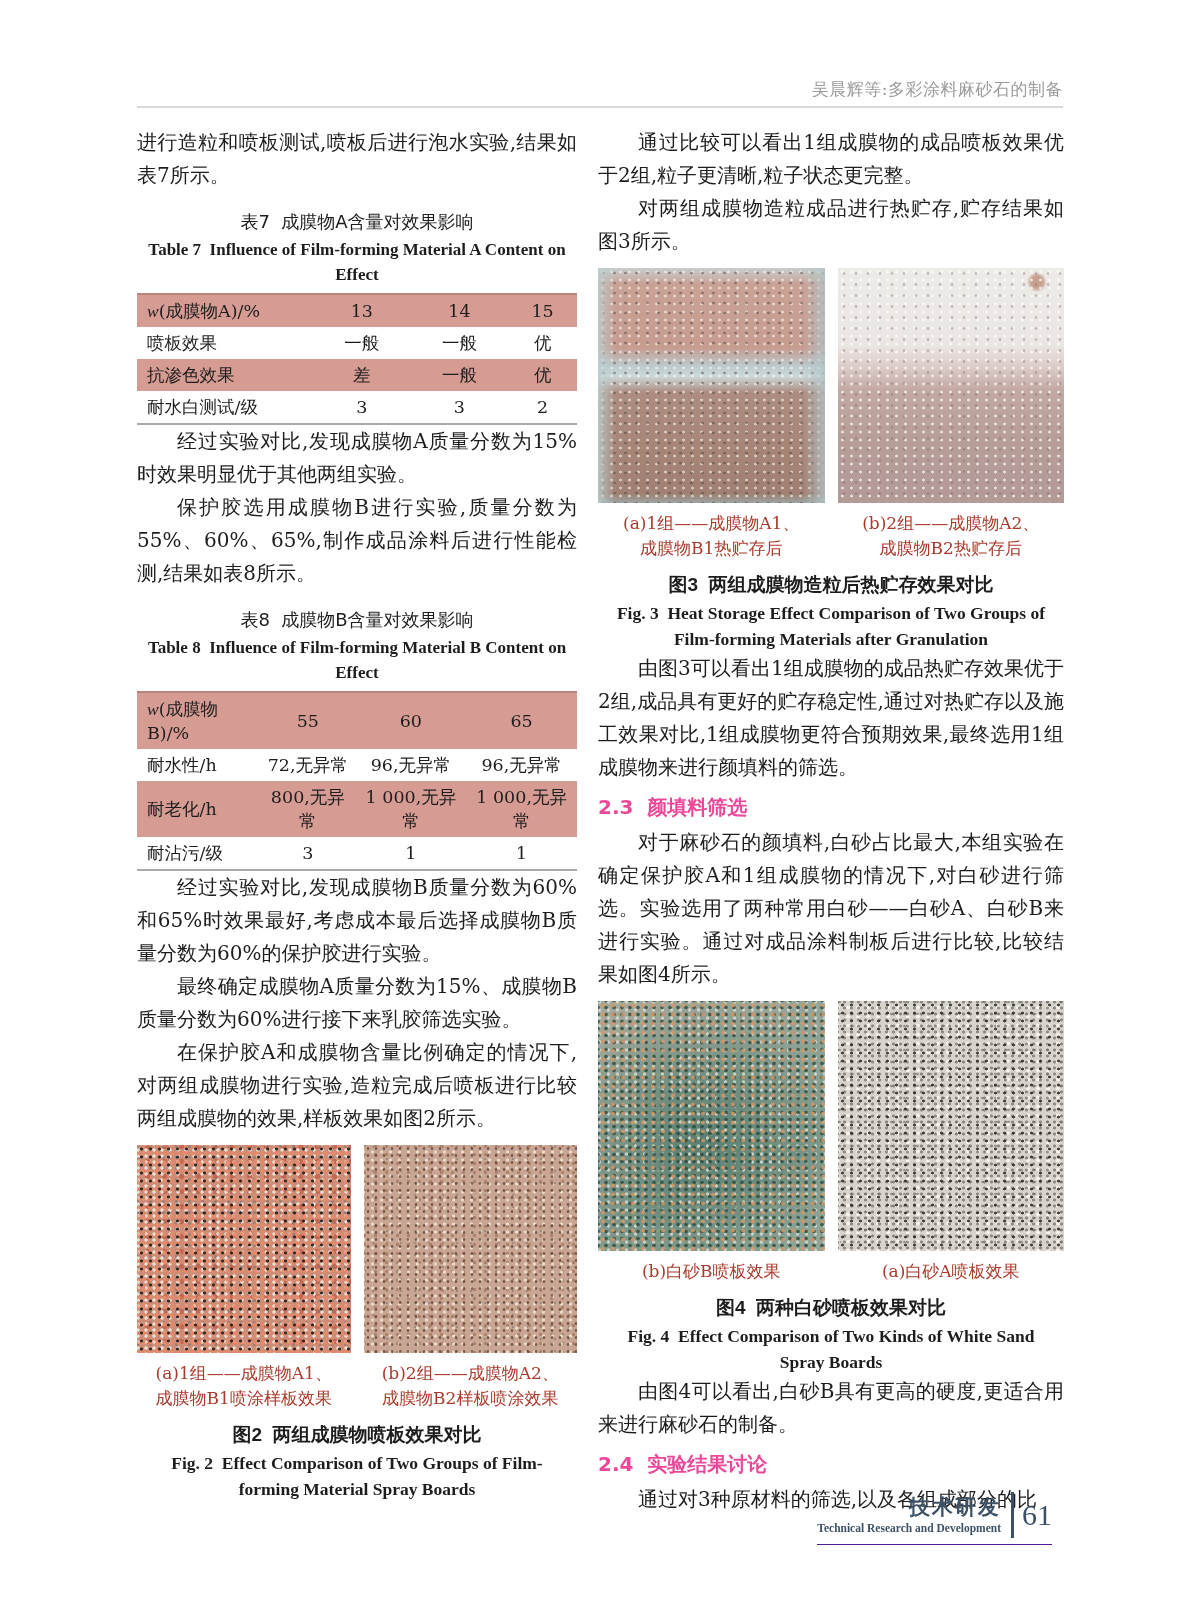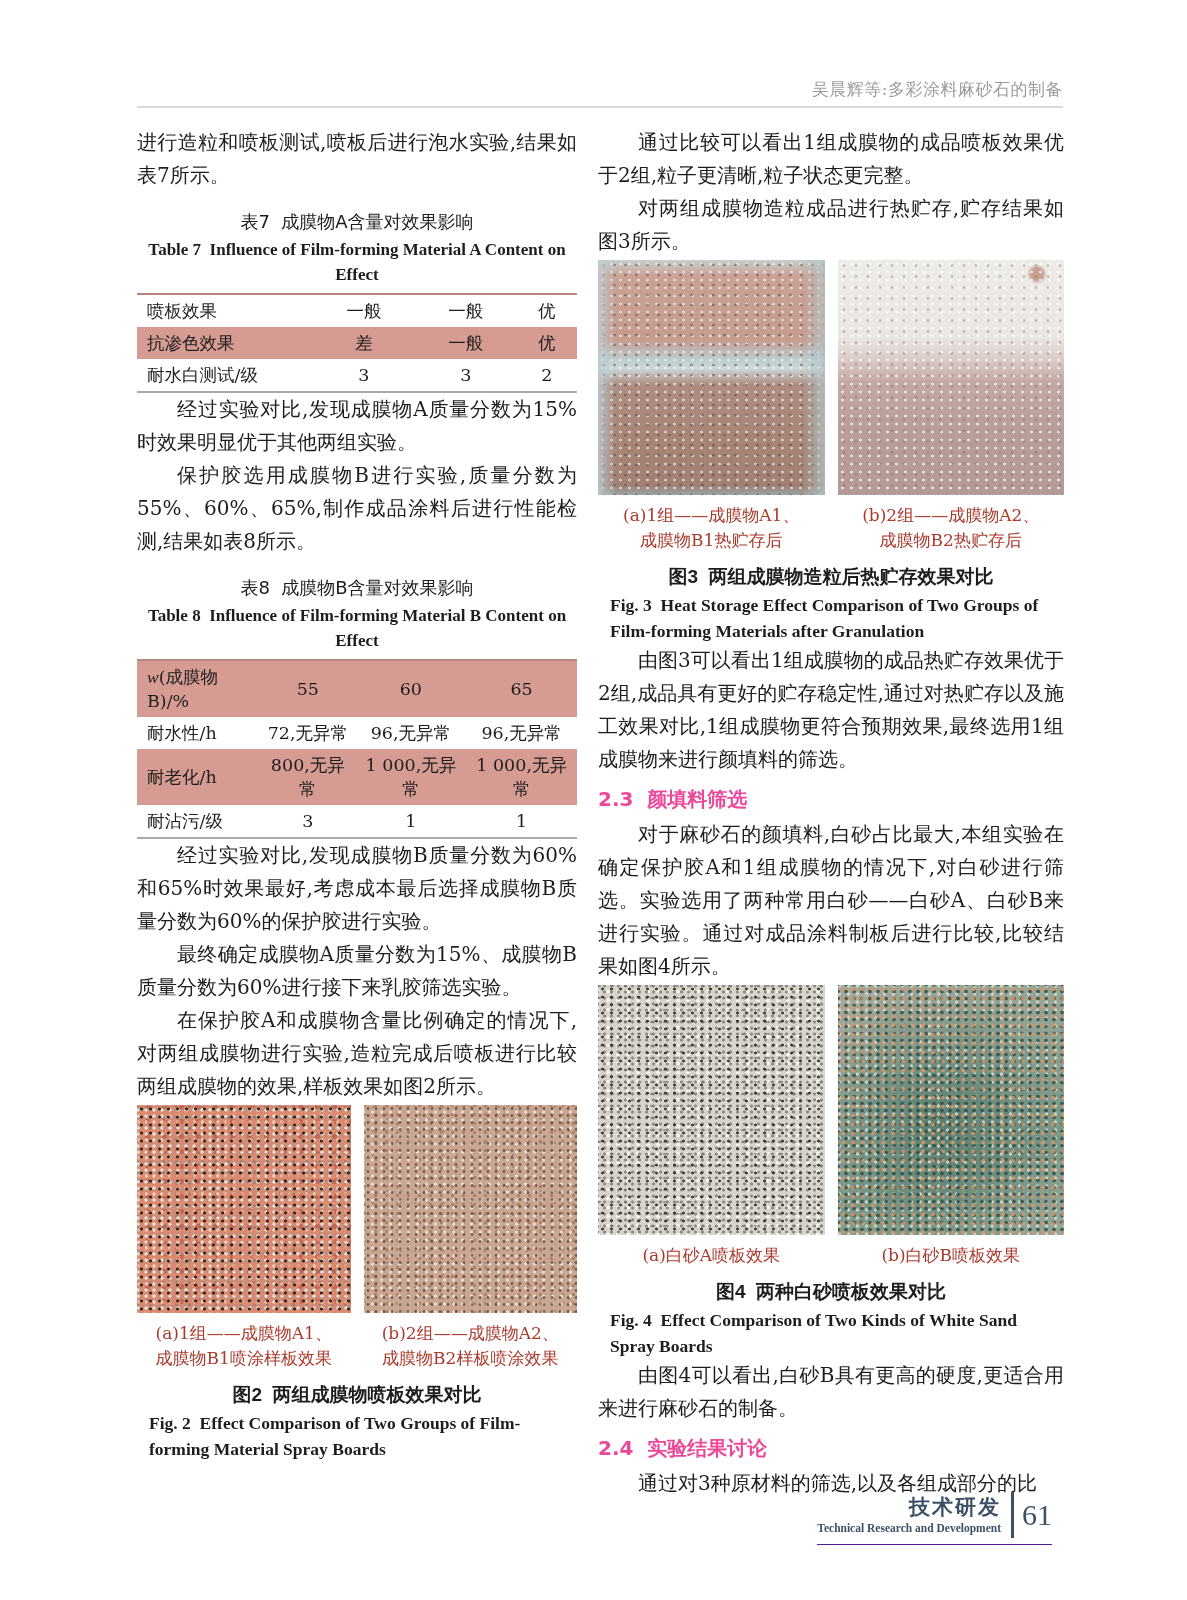--- a/index.html
+++ b/index.html
@@ -39,34 +39,34 @@
   }
   table.dtable td{padding:4px 4px;text-align:center;line-height:24px;}
   table.dtable td.lbl{text-align:left;padding-left:10px;}
   tr.band{background:#d69c94;}
   .var{font-style:italic;font-family:"Liberation Serif",serif;}
   table.t7 td.lbl{width:40%;}
   table.t8 td.lbl{width:28%;margin-top:34px;}
   .after-table{margin-top:24px;}
   .gap-top{margin-top:14px;}
   
-  .fig-row{display:flex;gap:13px;margin-top:2px;}
+  .fig-row{display:flex;gap:13px;margin-top:10px;}
   .fig-half{flex:1;}
   .fig-img{width:100%;}
   .h208{height:208px;} .h235{height:235px;} .h250{height:250px;}
   .fig-cap{
     margin-top:8px;text-align:center;font-size:17px;line-height:25px;color:#a93a2c;
     font-family:"DejaVu Serif","Liberation Serif",serif;
   }
   .fig-title-zh{
     margin-top:10px;text-align:center;font-size:19px;font-weight:bold;line-height:27px;
     font-family:Liberation Sans, sans-serif;white-space:pre-wrap;
   }
   .fig-title-en{
-    font-size:17.5px;font-weight:bold;line-height:26px;margin:2px 12px 0 12px;
+    text-align:center;font-size:17.5px;font-weight:bold;line-height:26px;margin:2px 12px 0 12px;
     font-family:"Liberation Serif","DejaVu Serif",serif;white-space:pre-wrap;
   }
   .sec-head{
     margin:8px 0 4px 0;font-size:20px;font-weight:bold;color:#ec4899;line-height:30px;
     font-family:"DejaVu Sans","Liberation Sans",sans-serif;white-space:pre-wrap;
   }
   
   .g-red{
     background-color:#cf8d77;
     background-image:
@@ -154,20 +154,26 @@
   <div class="header-rule"></div>
 
   <div class="col col-left">
 
     <p class="body">进行造粒和喷板测试,喷板后进行泡水实验,结果如表7所示。</p>
 
     <div class="tbl-title-zh">表7  成膜物A含量对效果影响</div>
     <div class="tbl-title-en">Table 7  Influence of Film-forming Material A Content on Effect</div>
     <table class="dtable t7">
       <tbody>
+        <tr class="band">
+          <td class="lbl"><i class="var">w</i><span>(成膜物A)/%</span></td>
+          <td>13</td>
+          <td>14</td>
+          <td>15</td>
+        </tr>
         <tr>
           <td class="lbl">喷板效果</td>
           <td>一般</td>
           <td>一般</td>
           <td>优</td>
         </tr>
         <tr class="band">
           <td class="lbl">抗渗色效果</td>
           <td>差</td>
           <td>一般</td>
@@ -265,29 +271,29 @@
     <div class="fig-title-zh">图3  两组成膜物造粒后热贮存效果对比</div>
     <div class="fig-title-en">Fig. 3  Heat Storage Effect Comparison of Two Groups of Film-forming Materials after Granulation</div>
 
     <p class="body ind after-table">由图3可以看出1组成膜物的成品热贮存效果优于2组,成品具有更好的贮存稳定性,通过对热贮存以及施工效果对比,1组成膜物更符合预期效果,最终选用1组成膜物来进行颜填料的筛选。</p>
 
     <div class="sec-head">2.3  颜填料筛选</div>
     <p class="body ind">对于麻砂石的颜填料,白砂占比最大,本组实验在确定保护胶A和1组成膜物的情况下,对白砂进行筛选。实验选用了两种常用白砂——白砂A、白砂B来进行实验。通过对成品涂料制板后进行比较,比较结果如图4所示。</p>
 
     <div class="fig-row">
       <div class="fig-half">
+        <div class="fig-img h250 g-green"></div>
+        <div class="fig-cap">
+          <div>(b)白砂B喷板效果</div>
+        </div>
+      </div>
+      <div class="fig-half">
         <div class="fig-img h250 g-gray"></div>
         <div class="fig-cap">
           <div>(a)白砂A喷板效果</div>
-        </div>
-      </div>
-      <div class="fig-half">
-        <div class="fig-img h250 g-green"></div>
-        <div class="fig-cap">
-          <div>(b)白砂B喷板效果</div>
         </div>
       </div>
     </div>
     <div class="fig-title-zh">图4  两种白砂喷板效果对比</div>
     <div class="fig-title-en">Fig. 4  Effect Comparison of Two Kinds of White Sand Spray Boards</div>
 
     <p class="body ind gap-top">由图4可以看出,白砂B具有更高的硬度,更适合用来进行麻砂石的制备。</p>
     <div class="sec-head">2.4  实验结果讨论</div>
     <p class="body ind">通过对3种原材料的筛选,以及各组成部分的比</p>
 

